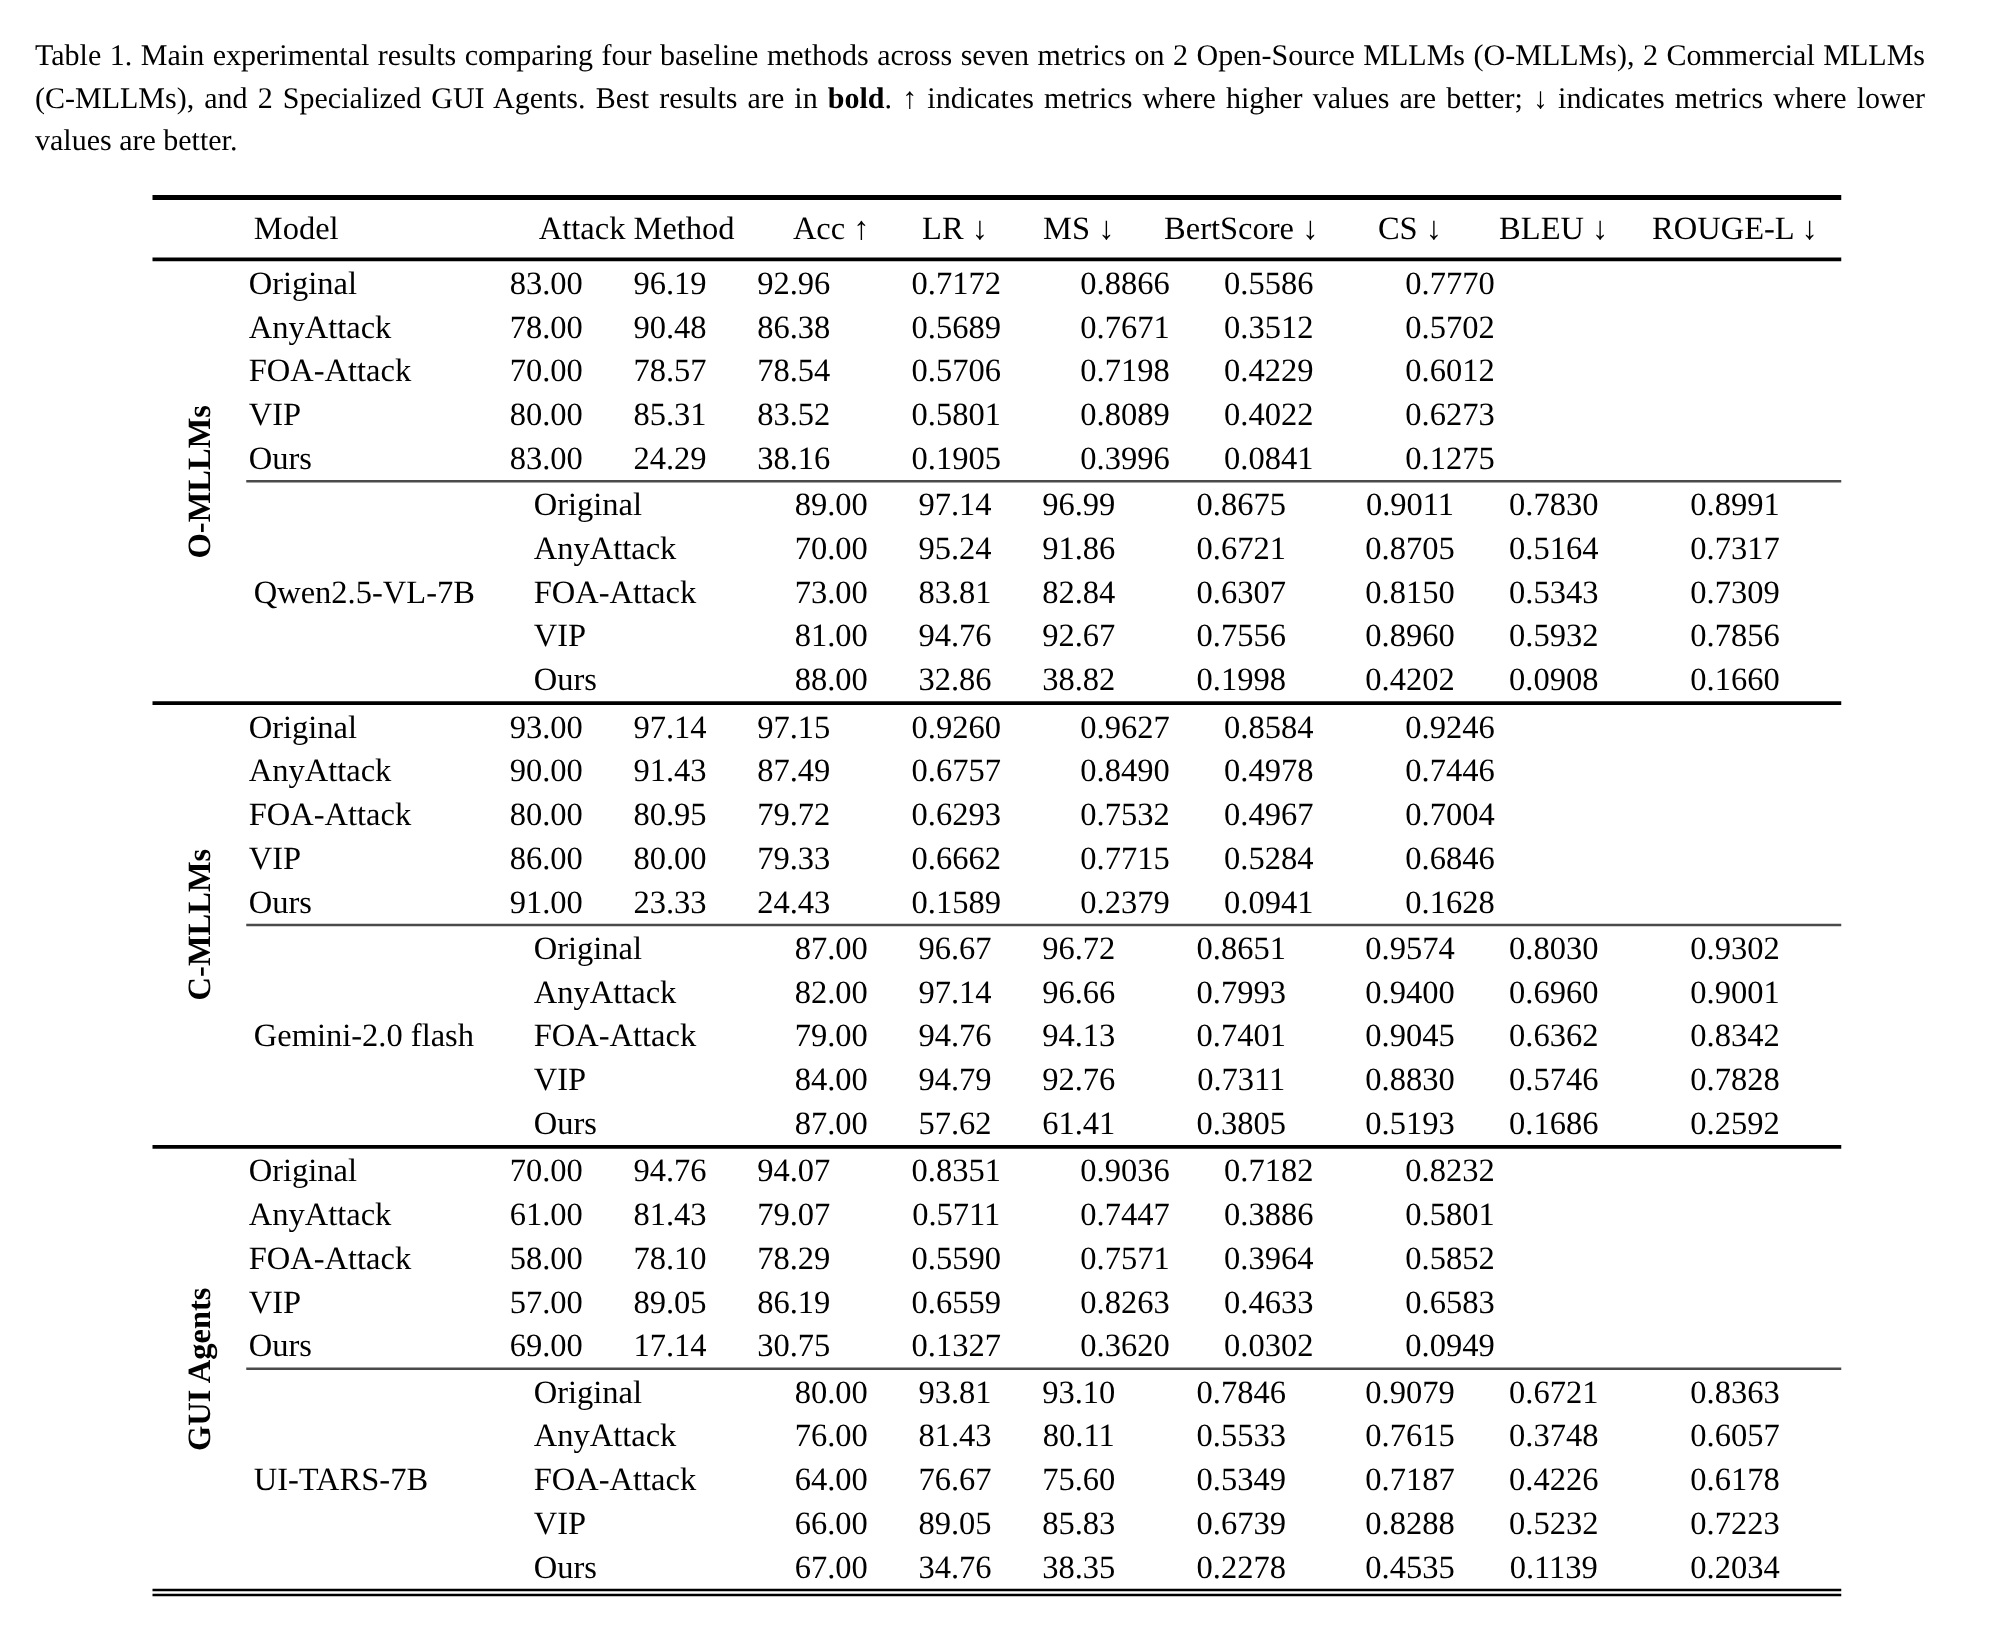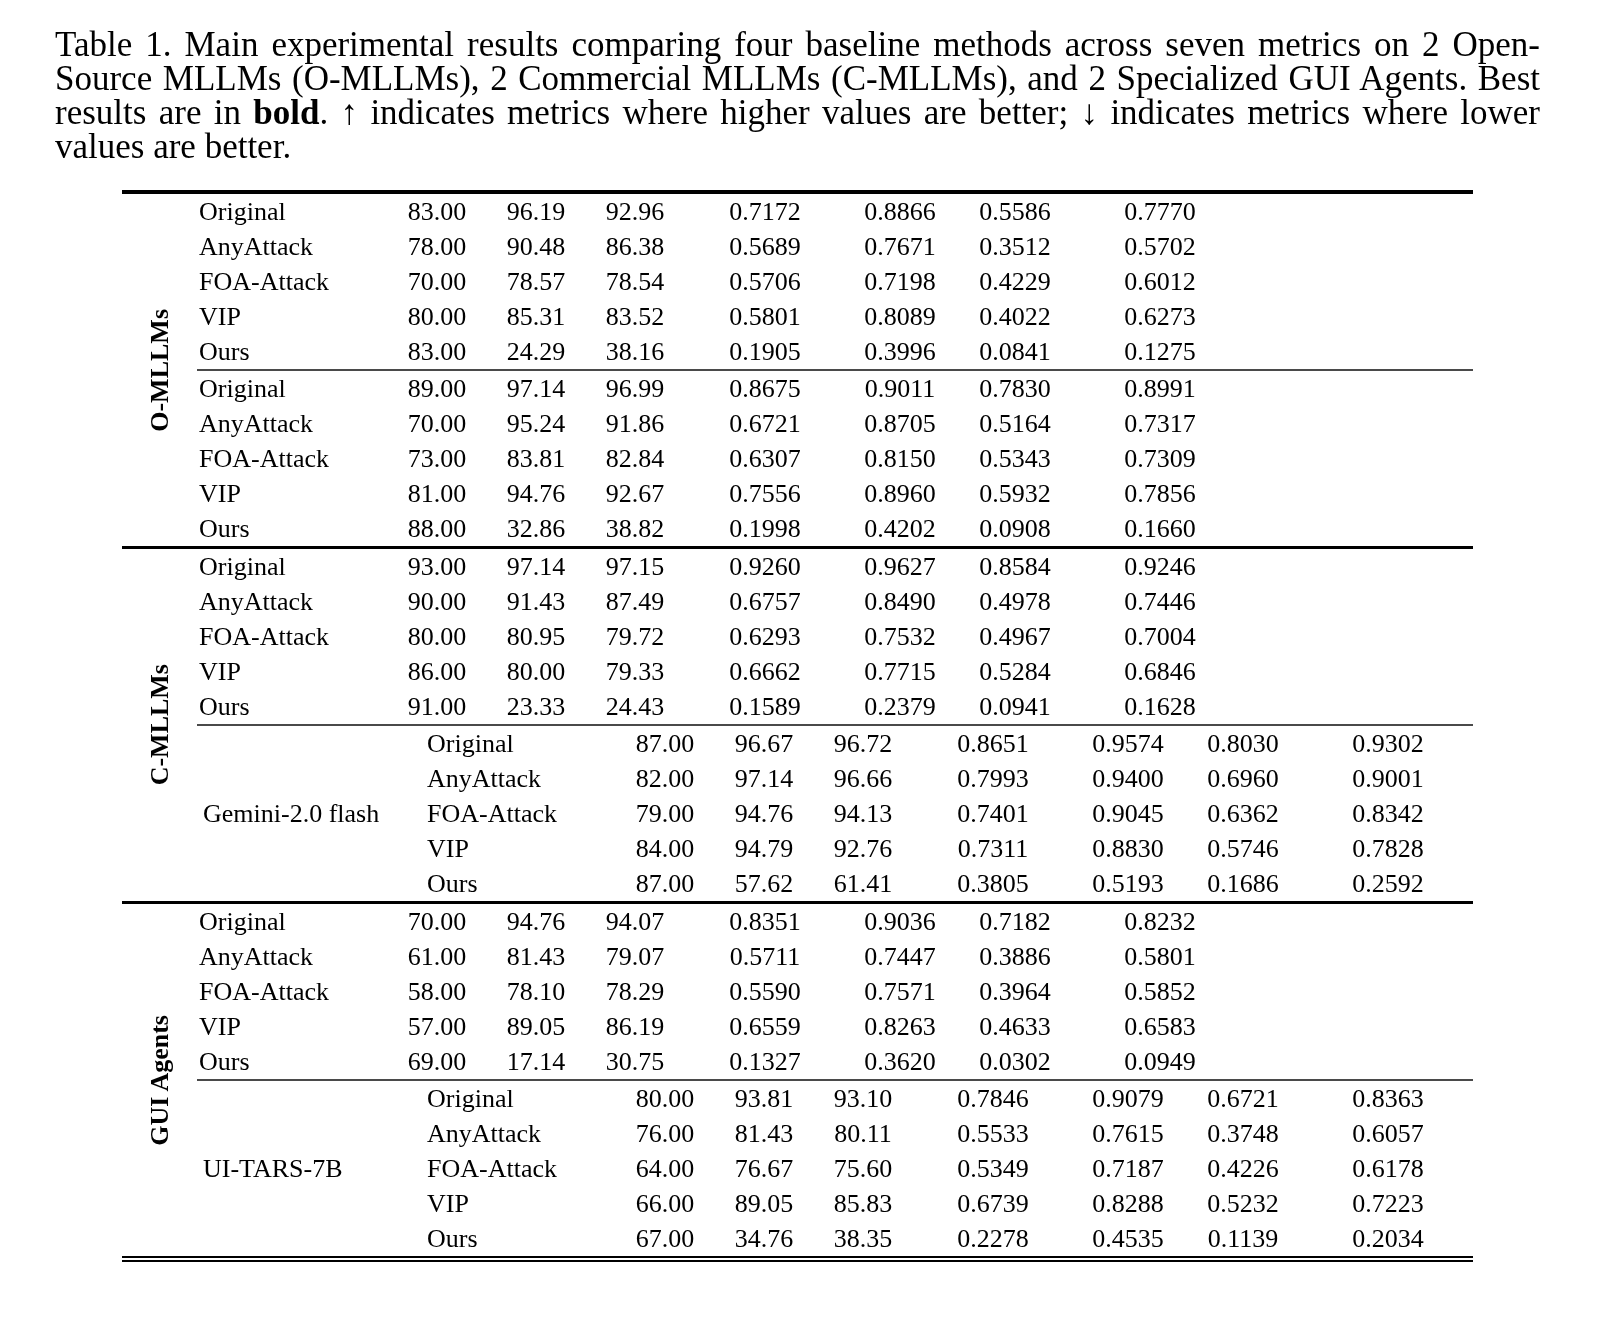--- a/index.html
+++ b/index.html
@@ -3,22 +3,22 @@
 <meta charset="utf-8">
 <style>
   html, body { margin: 0; padding: 0; }
   body {
     width: 1597px; height: 1317px;
     background: #ffffff; color: #000;
     font-family: "Liberation Serif", "DejaVu Serif", serif;
     overflow: hidden;
   }
   .caption {
-    margin: 28px 57px 0 55px;
-    font-size: 35px;
+    margin: 28px 57px 0 28px;
+    font-size: 24px;
     line-height: 34px;
     text-align: justify;
   }
   .caption .bold { font-weight: bold; }
 
   .tbl {
     margin: 26px 0 0 122px;
     width: 1351px;
     border-top: 4px solid #000;
     border-bottom: 6px double #000;
@@ -59,20 +59,32 @@
   .method { padding-left: 2px; }
   .num { text-align: center; }
   .b { font-weight: normal; }
 </style>
 </head>
 <body>
 
 <p class="caption"><span>Table 1. Main experimental results comparing four baseline methods across seven metrics on 2 Open-Source MLLMs (O-MLLMs), 2 Commercial MLLMs (C-MLLMs), and 2 Specialized GUI Agents. Best results are in </span><span class="bold">bold</span><span>. ↑ indicates metrics where higher values are better; ↓ indicates metrics where lower values are better.</span></p>
 
 <div class="tbl" id="tbl">
+    <div class="hdr">
+      <div></div>
+      <div class="cell-l">Model</div>
+      <div class="cell-l">Attack Method</div>
+      <div class="cell-c">Acc ↑</div>
+      <div class="cell-c">LR ↓</div>
+      <div class="cell-c">MS ↓</div>
+      <div class="cell-c">BertScore ↓</div>
+      <div class="cell-c">CS ↓</div>
+      <div class="cell-c">BLEU ↓</div>
+      <div class="cell-c">ROUGE-L ↓</div>
+    </div>
     <div class="group">
       <div class="glabel">
         <span>O-MLLMs</span>
       </div>
       <div class="gbody">
         <div class="mblock">
           <div class="mrows">
             <div class="mrow">
               <div class="method cell-l">Original</div>
               <div class="num">83.00</div>
@@ -119,20 +131,21 @@
               <div class="num b">24.29</div>
               <div class="num b">38.16</div>
               <div class="num b">0.1905</div>
               <div class="num b">0.3996</div>
               <div class="num b">0.0841</div>
               <div class="num b">0.1275</div>
             </div>
           </div>
         </div>
         <div class="mblock">
+          <div class="mname">Qwen2.5-VL-7B</div>
           <div class="mrows">
             <div class="mrow">
               <div class="method cell-l">Original</div>
               <div class="num">89.00</div>
               <div class="num">97.14</div>
               <div class="num">96.99</div>
               <div class="num">0.8675</div>
               <div class="num">0.9011</div>
               <div class="num">0.7830</div>
               <div class="num">0.8991</div>

